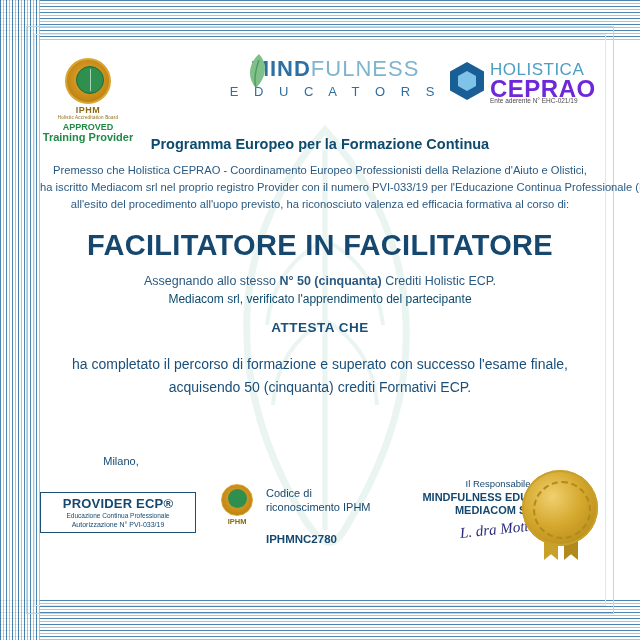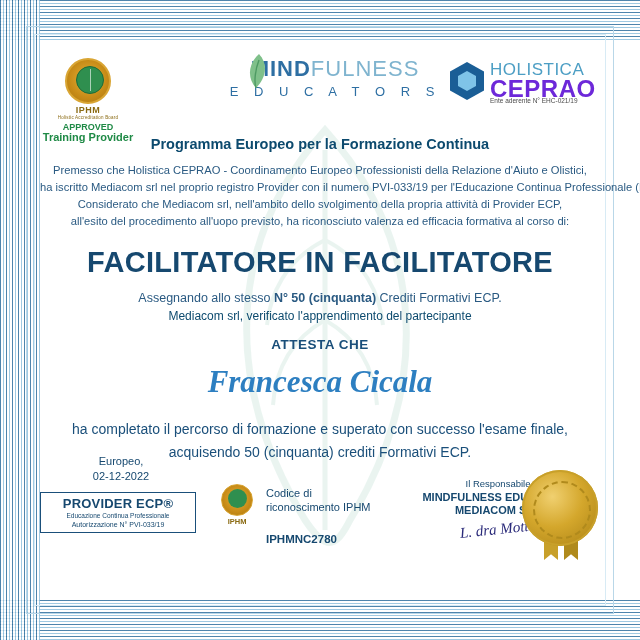--- a/index.html
+++ b/index.html
@@ -494,48 +494,45 @@
         <div class="hol-t3">Ente aderente N° EHC-021/19</div>
       </div>
 
     </div>
 
     <div class="program-title">Programma Europeo per la Formazione Continua</div>
 
     <div class="preamble">
       <div>Premesso che Holistica CEPRAO - Coordinamento Europeo Professionisti della Relazione d'Aiuto e Olistici,</div>
       <div>ha iscritto Mediacom srl nel proprio registro Provider con il numero PVI-033/19 per l'Educazione Continua Professionale (ECP)</div>
-      <div>Considerato che Mediacom srl, nell'ambito dello svolgimento della propria attività di Provider ECP,</div>
       <div>all'esito del procedimento all'uopo previsto, ha riconosciuto valenza ed efficacia formativa al corso di:</div>
     </div>
 
     <div class="course-title">FACILITATORE IN FACILITATORE</div>
 
     <div class="credits-line">
       <span>Assegnando allo stesso</span>
       <b>N° 50 (cinquanta)</b>
-      <span>Crediti Formativi ECP.</span>
+      <span>Crediti Holistic ECP.</span>
     </div>
 
     <div class="verify-line">Mediacom srl, verificato l'apprendimento del partecipante</div>
 
     <div class="attests">ATTESTA CHE</div>
 
-    <div class="recipient">Francesca Cicala</div>
 
     <div class="completion">
       <div>ha completato il percorso di formazione e superato con successo l'esame finale,</div>
       <div>acquisendo 50 (cinquanta) crediti Formativi ECP.</div>
     </div>
 
     <div class="footer">
 
       <div class="f-place">
-        <div>Europeo,</div>
-        <div>02-12-2022</div>
+        <div>Milano,</div>
       </div>
 
       <div class="f-provider-box">
         <div class="l1">PROVIDER ECP®</div>
         <div class="l2">Educazione Continua Professionale</div>
         <div class="l3">Autorizzazione N° PVI-033/19</div>
       </div>
 
       <div class="f-iphm">
         <div class="f-iphm-seal">

